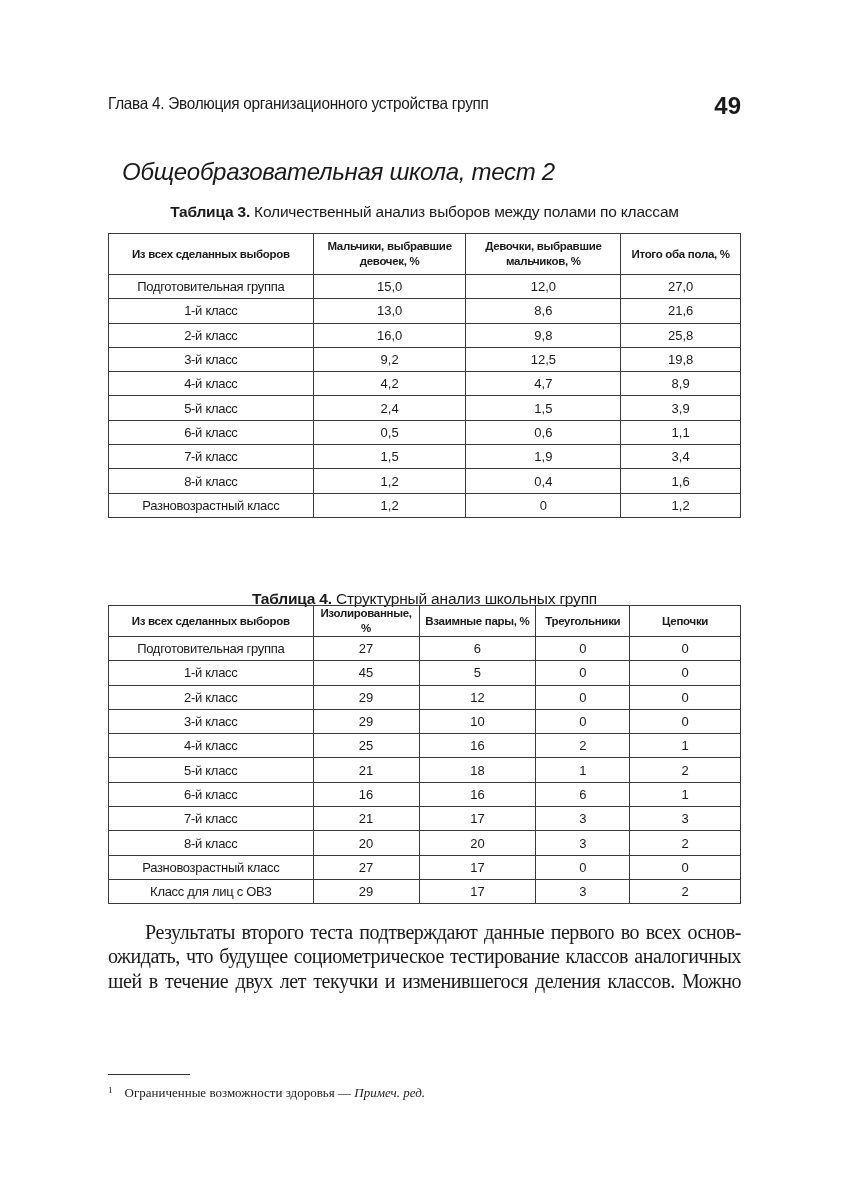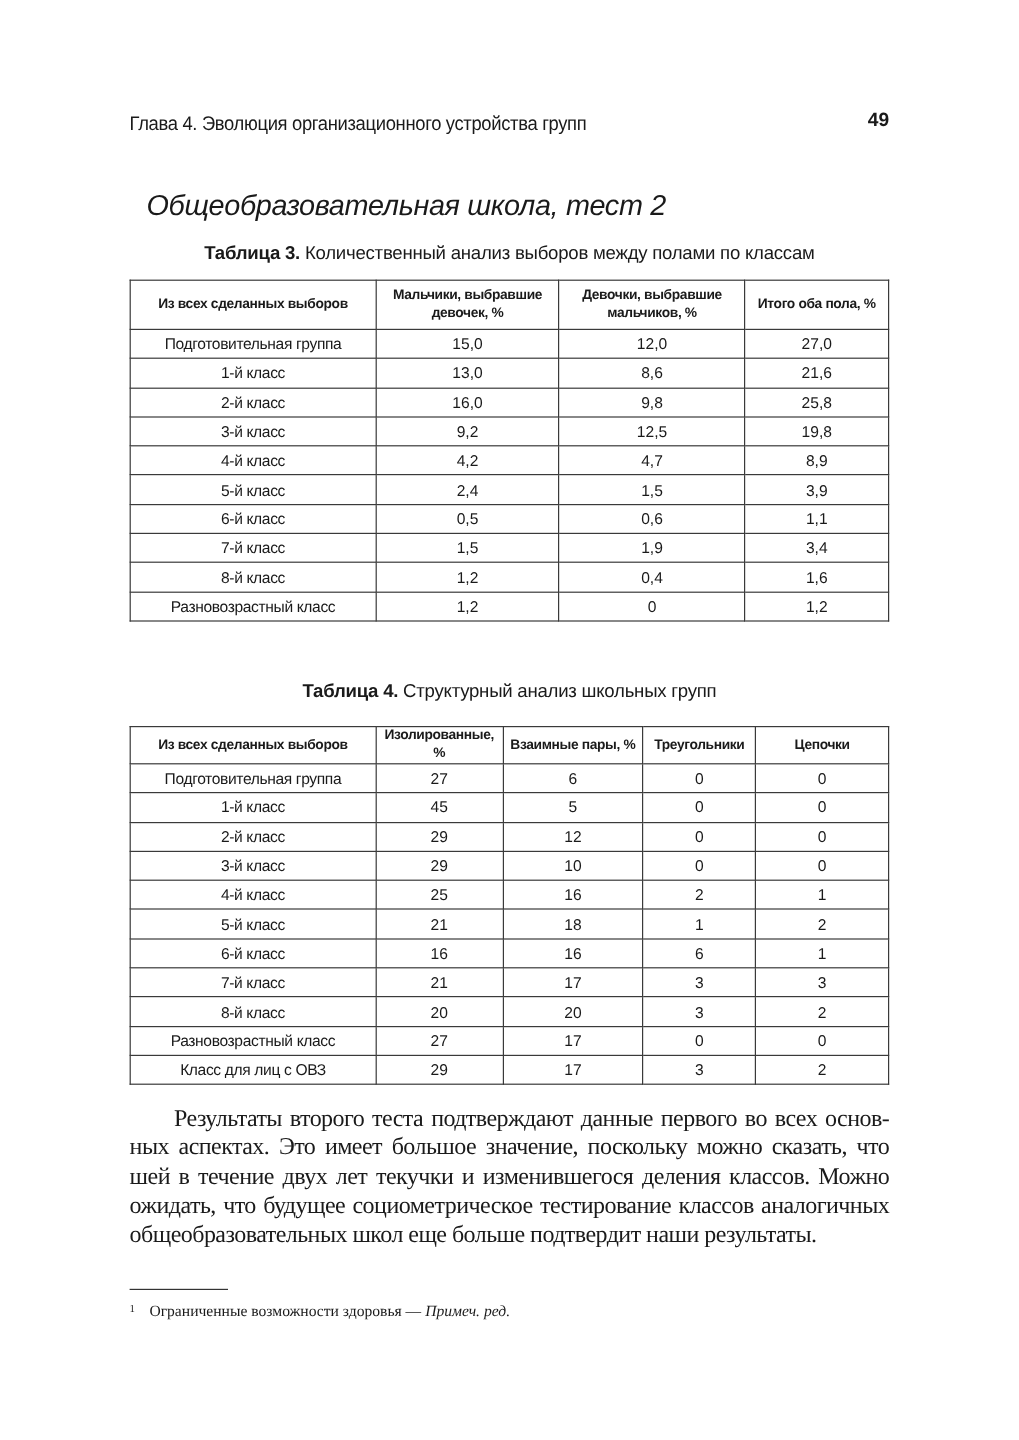--- a/index.html
+++ b/index.html
@@ -4,33 +4,33 @@
   <style>
     html, body { margin: 0; padding: 0; background: #ffffff; }
     body { width: 849px; height: 1200px; position: relative; overflow: hidden; color: #1a1a1a; }
     .running-head {
       position: absolute; left: 108px; top: 94px; width: 634px;
       font-family: "Liberation Sans", sans-serif; font-size: 16.5px; letter-spacing: -0.3px;
       transform: scaleX(0.93); transform-origin: left center;
     }
     .page-number {
       position: absolute; right: 108px; top: 92px;
-      font-family: "Liberation Sans", sans-serif; font-size: 16px; font-weight: bold;
+      font-family: "Liberation Sans", sans-serif; font-size: 24px; font-weight: bold;
     }
     .section-title {
       position: absolute; left: 0; width: 677px; top: 158px; text-align: center;
       font-family: "Liberation Sans", sans-serif; font-style: italic; font-size: 24px; letter-spacing: -0.3px;
     }
     .caption {
       position: absolute; left: 0; width: 849px; text-align: center;
       font-family: "Liberation Sans", sans-serif; font-size: 15.5px; letter-spacing: -0.2px;
     }
     .caption b { font-weight: bold; }
     .cap3 { top: 203px; }
-    .cap4 { top: 568px; }
+    .cap4 { top: 590px; }
     table.data {
       position: absolute; left: 108px; width: 633px; border-collapse: collapse;
       font-family: "Liberation Sans", sans-serif; font-size: 13px;
     }
     table.data th, table.data td {
       border: 1.3px solid #3a3a3a; text-align: center; padding: 0 4px;
     }
     table.data th { font-weight: bold; font-size: 11.5px; letter-spacing: -0.3px; line-height: 15px; }
     .t3 { top: 233px; }
     .t3 thead th { height: 40px; }
@@ -244,22 +244,20 @@
         <td>29</td>
         <td>17</td>
         <td>3</td>
         <td>2</td>
       </tr>
     </tbody>
 </table>
 
 <div class="body-text">
   <span class="line first">Результаты второго теста подтверждают данные первого во всех основ-</span>
-  <span class="line">ных аспектах. Это имеет большое значение, поскольку можно сказать, что</span>
+  <span class="line">ожидать, что будущее социометрическое тестирование классов аналогичных</span>
   <span class="line">шей в течение двух лет текучки и изменившегося деления классов. Можно</span>
-  <span class="line">ожидать, что будущее социометрическое тестирование классов аналогичных</span>
-  <span class="line last">общеобразовательных школ еще больше подтвердит наши результаты.</span>
 </div>
 
 <div class="fn-rule"></div>
 <div class="footnote">
   <span class="mark">1</span><span>Ограниченные возможности здоровья — </span><i>Примеч. ред.</i>
 </div>
 
 </body></html>

